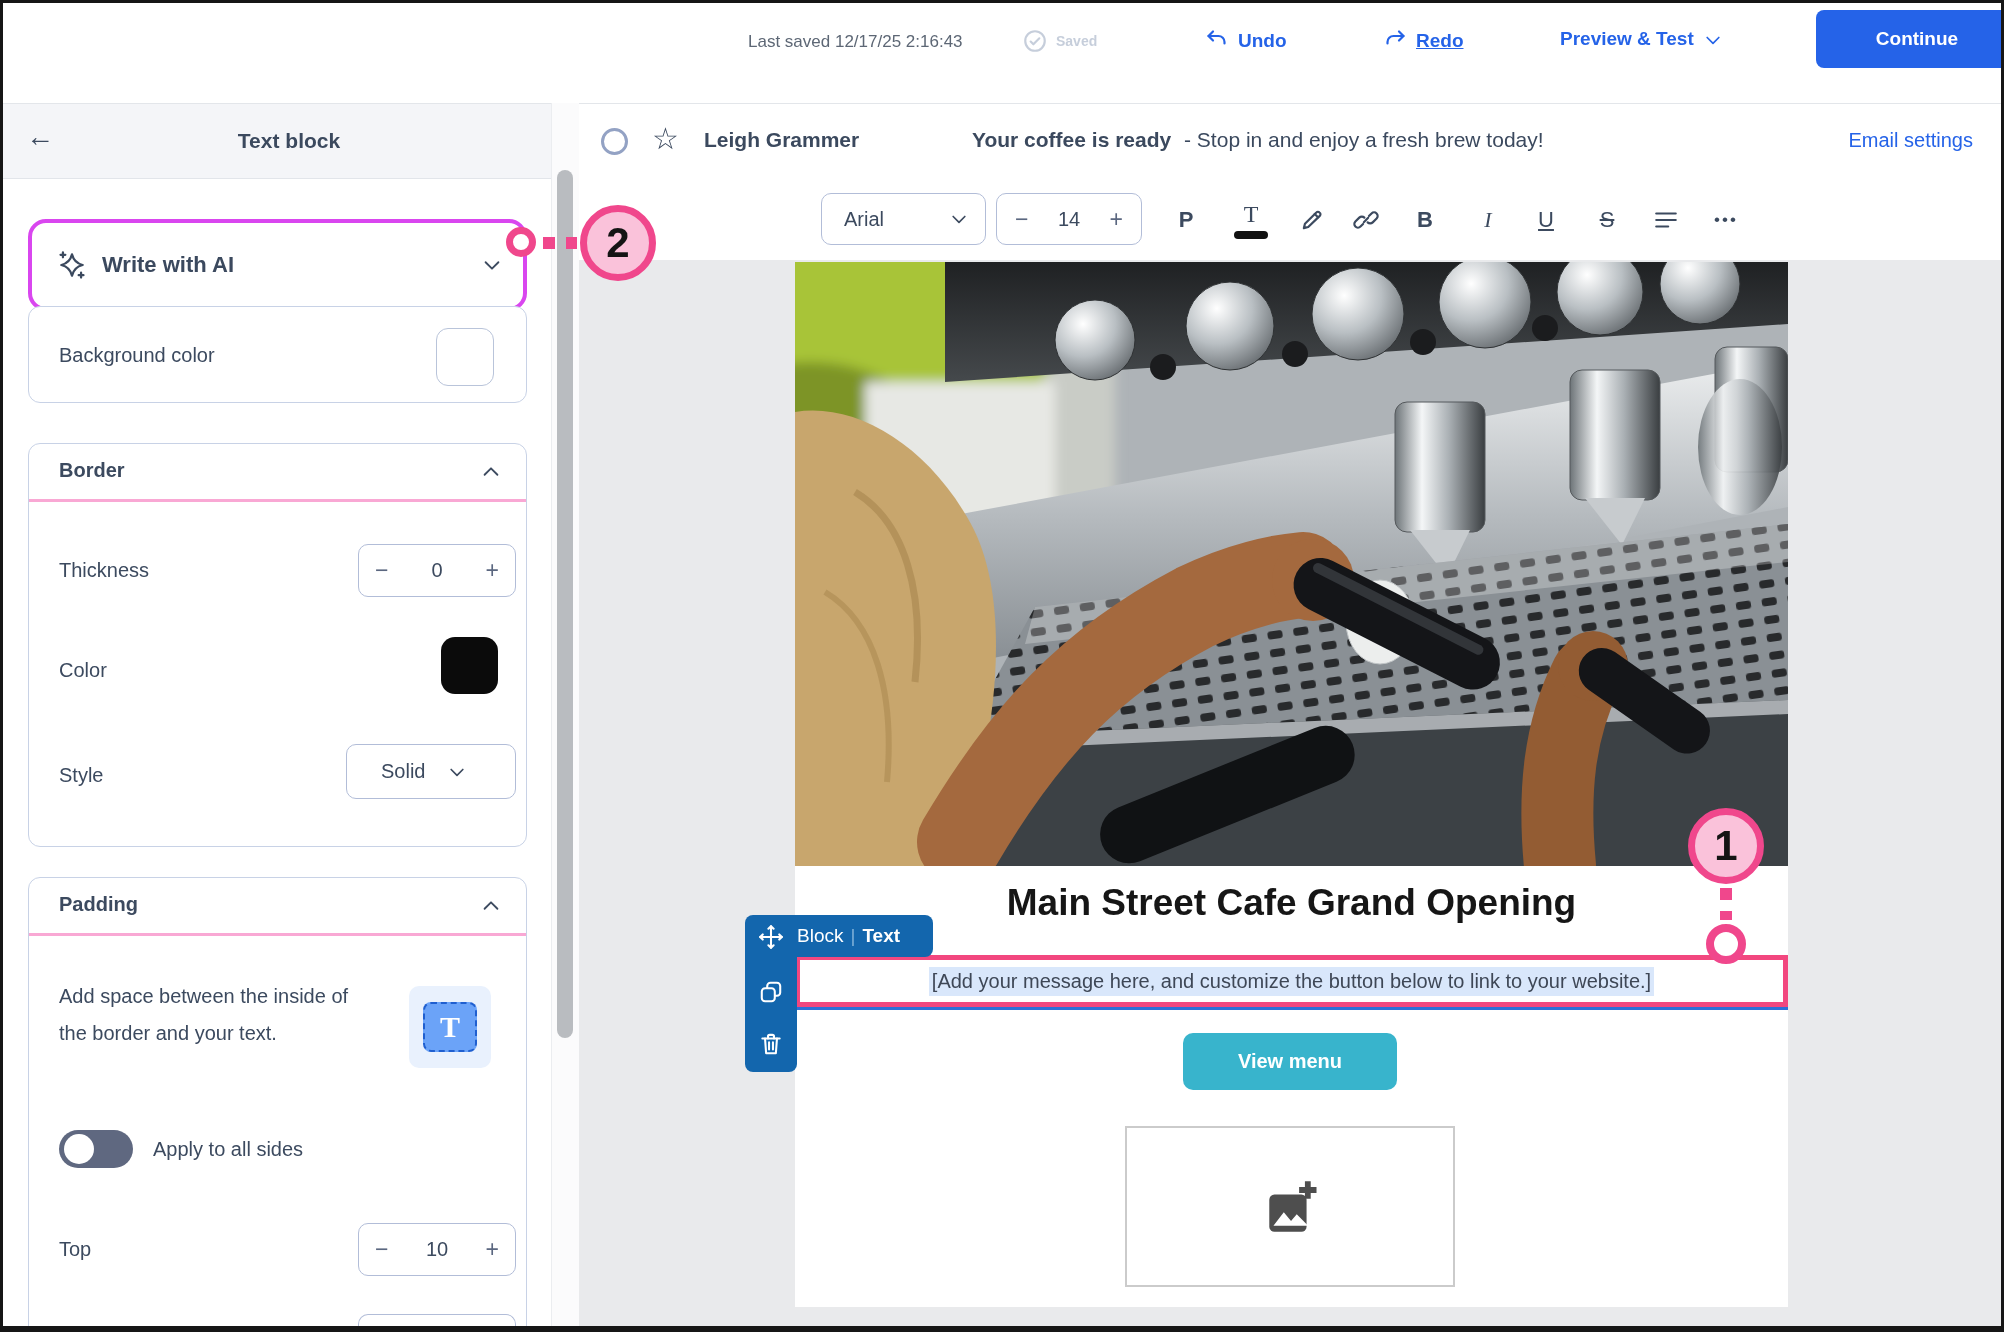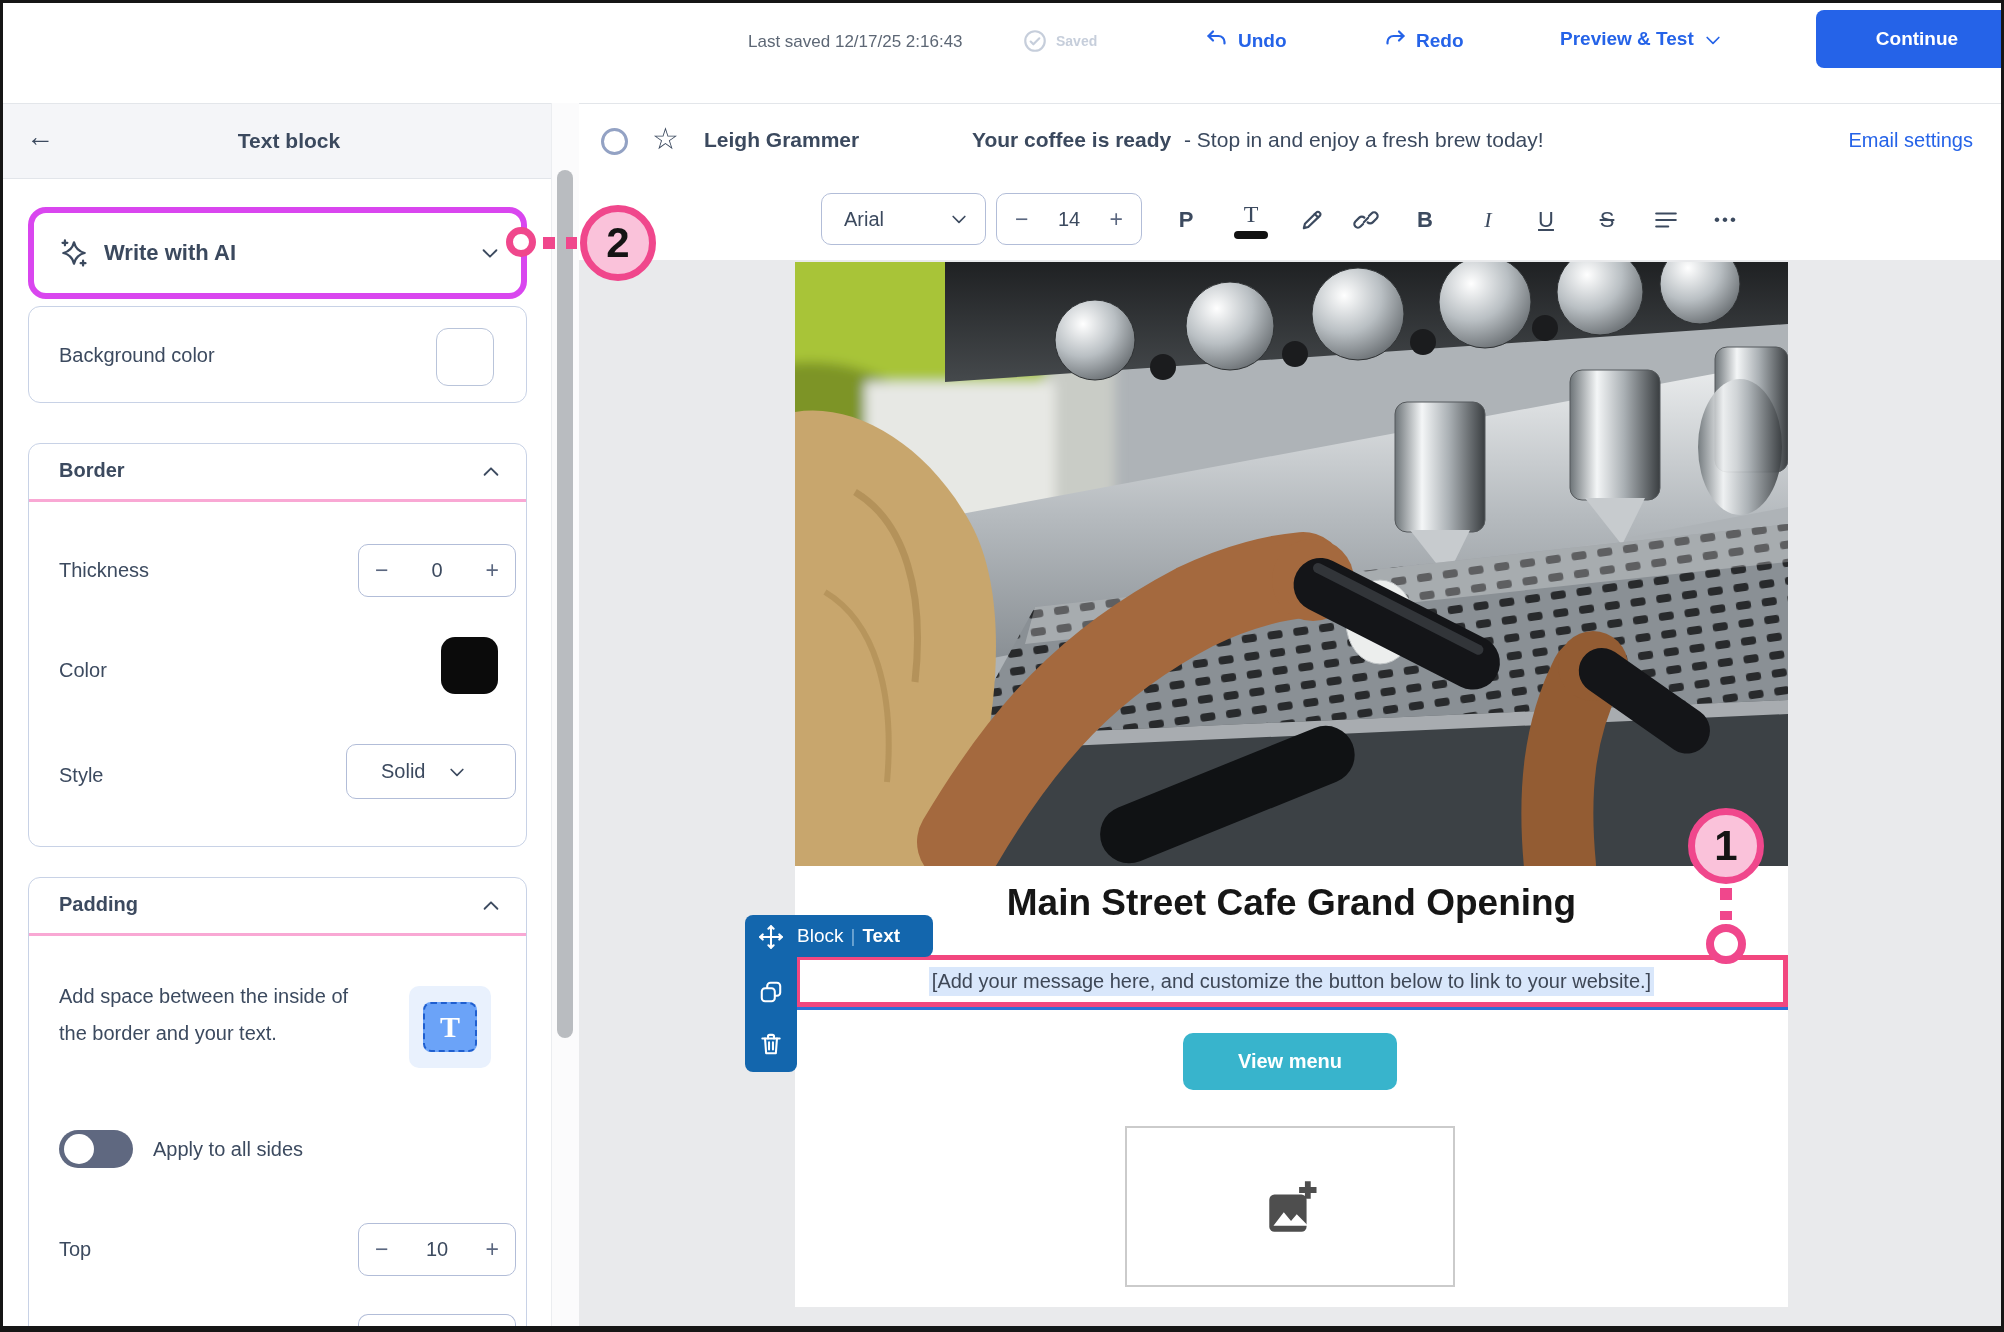--- a/index.html
+++ b/index.html
@@ -24,22 +24,22 @@
   .back-arrow{position:absolute;left:26px;top:18px;font-size:28px;color:#3c4a5f;cursor:pointer;}
   .side-title{position:absolute;left:0;top:0;width:100%;height:75px;line-height:75px;text-align:center;font-size:21px;font-weight:bold;color:#3b495e;}
   .card{position:absolute;left:28px;width:499px;background:#fff;border:1.5px solid #c8d2e6;border-radius:12px;box-sizing:border-box;}
   .card-head{position:relative;height:55px;border-bottom:3px solid #f9a8d4;}
   .card-head .lbl{position:absolute;left:30px;top:15px;font-size:20px;font-weight:bold;}
   .card-head .chev{position:absolute;right:24px;top:17px;}
   .row-lbl{position:absolute;left:30px;font-size:20px;color:#3c4a5f;}
   .stepper{position:absolute;left:329px;width:158px;height:53px;border:1.5px solid #b2bdd8;border-radius:10px;
     box-sizing:border-box;display:flex;align-items:center;justify-content:space-between;padding:0 16px;font-size:20px;}
   .stepper .pm{font-size:23px;color:#5b6780;cursor:pointer;}
-  .writeai{position:absolute;left:28px;top:104px;width:499px;height:92px;box-sizing:border-box;
-    border:6px solid #d946ef;border-radius:18px;background:#fff;display:flex;align-items:center;cursor:pointer;}
+  .writeai{position:absolute;left:28px;top:116px;width:499px;height:92px;box-sizing:border-box;
+    border:4px solid #d946ef;border-radius:18px;background:#fff;display:flex;align-items:center;cursor:pointer;}
   .writeai .lab{font-size:22px;font-weight:bold;color:#3b495e;margin-left:14px;}
   .writeai .chev{margin-left:auto;margin-right:20px;}
   .swatch{position:absolute;border-radius:12px;box-sizing:border-box;}
   .toggle{position:absolute;width:74px;height:38px;background:#5f6880;border-radius:19px;cursor:pointer;}
   .toggle .knob{position:absolute;left:5px;top:4px;width:30px;height:30px;background:#fff;border-radius:50%;}
   .scroll-track{position:absolute;left:551px;top:103px;width:27px;height:1229px;background:#fbfbfc;border-left:1px solid #ebedf0;z-index:6;}
   .scroll-thumb{position:absolute;left:5px;top:67px;width:16px;height:868px;background:#b9bcc0;border-radius:8px;cursor:pointer;}
 
   
   .canvas{position:absolute;left:578px;top:103px;width:1426px;height:1229px;background:#e9eaec;}
@@ -117,21 +117,21 @@
         <svg width="24" height="24" viewBox="0 0 24 24">
             <g stroke="#2563e8" fill="none" stroke-width="2.2" stroke-linecap="round" stroke-linejoin="round">
               <path d="M8 3.5 L3.5 8 L8 12.5"></path>
               <path d="M3.5 8 H13.5 a6 6 0 0 1 6 6 v1.5"></path>
             </g>
           </svg>
       </span>
       <span>Undo</span>
     </div>
 
-    <div class="tb-link" style="left:1383px;">
+    <div class="tb-link" style="left:1383px;text-decoration:underline;">
       <span>
         <svg width="24" height="24" viewBox="0 0 24 24">
             <g stroke="#2563e8" fill="none" stroke-width="2.2" stroke-linecap="round" stroke-linejoin="round">
               <path d="M16 3.5 L20.5 8 L16 12.5"></path>
               <path d="M20.5 8 H10.5 a6 6 0 0 0 -6 6 v1.5"></path>
             </g>
           </svg>
       </span>
       <span>Redo</span>
     </div>

